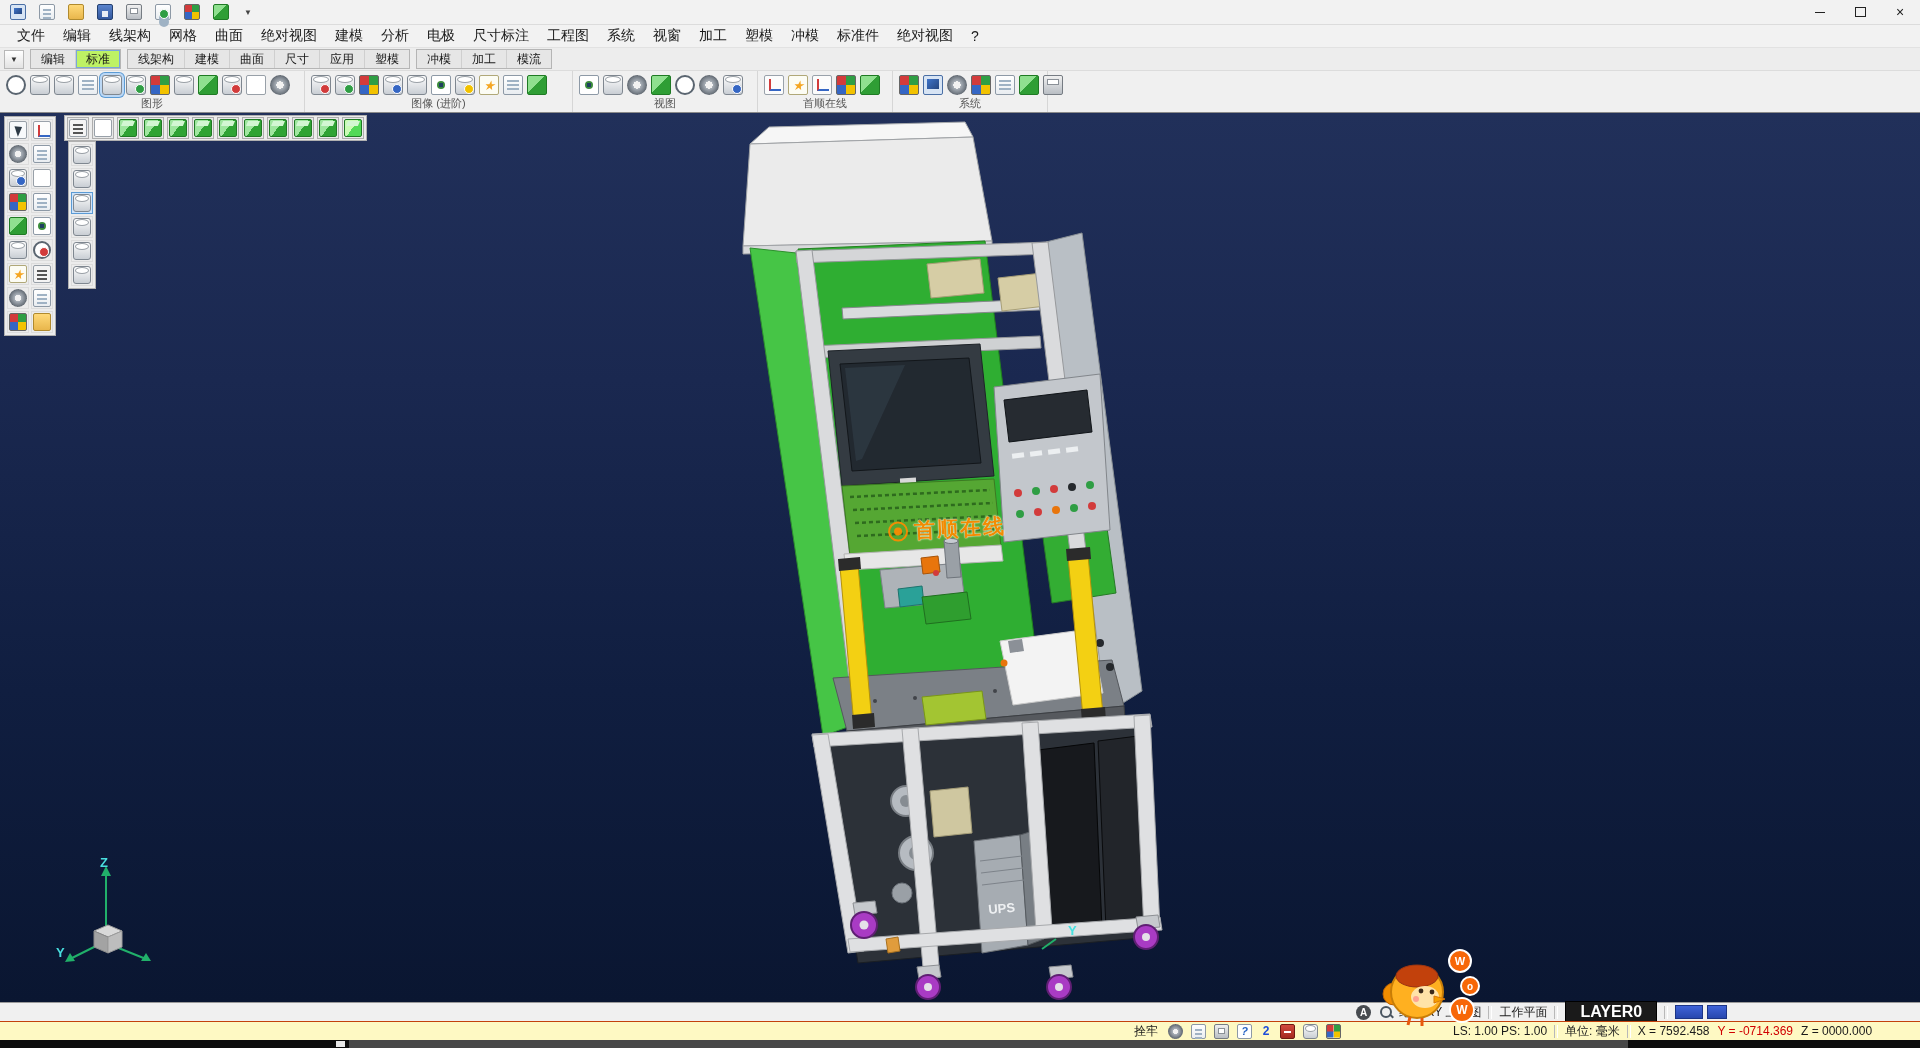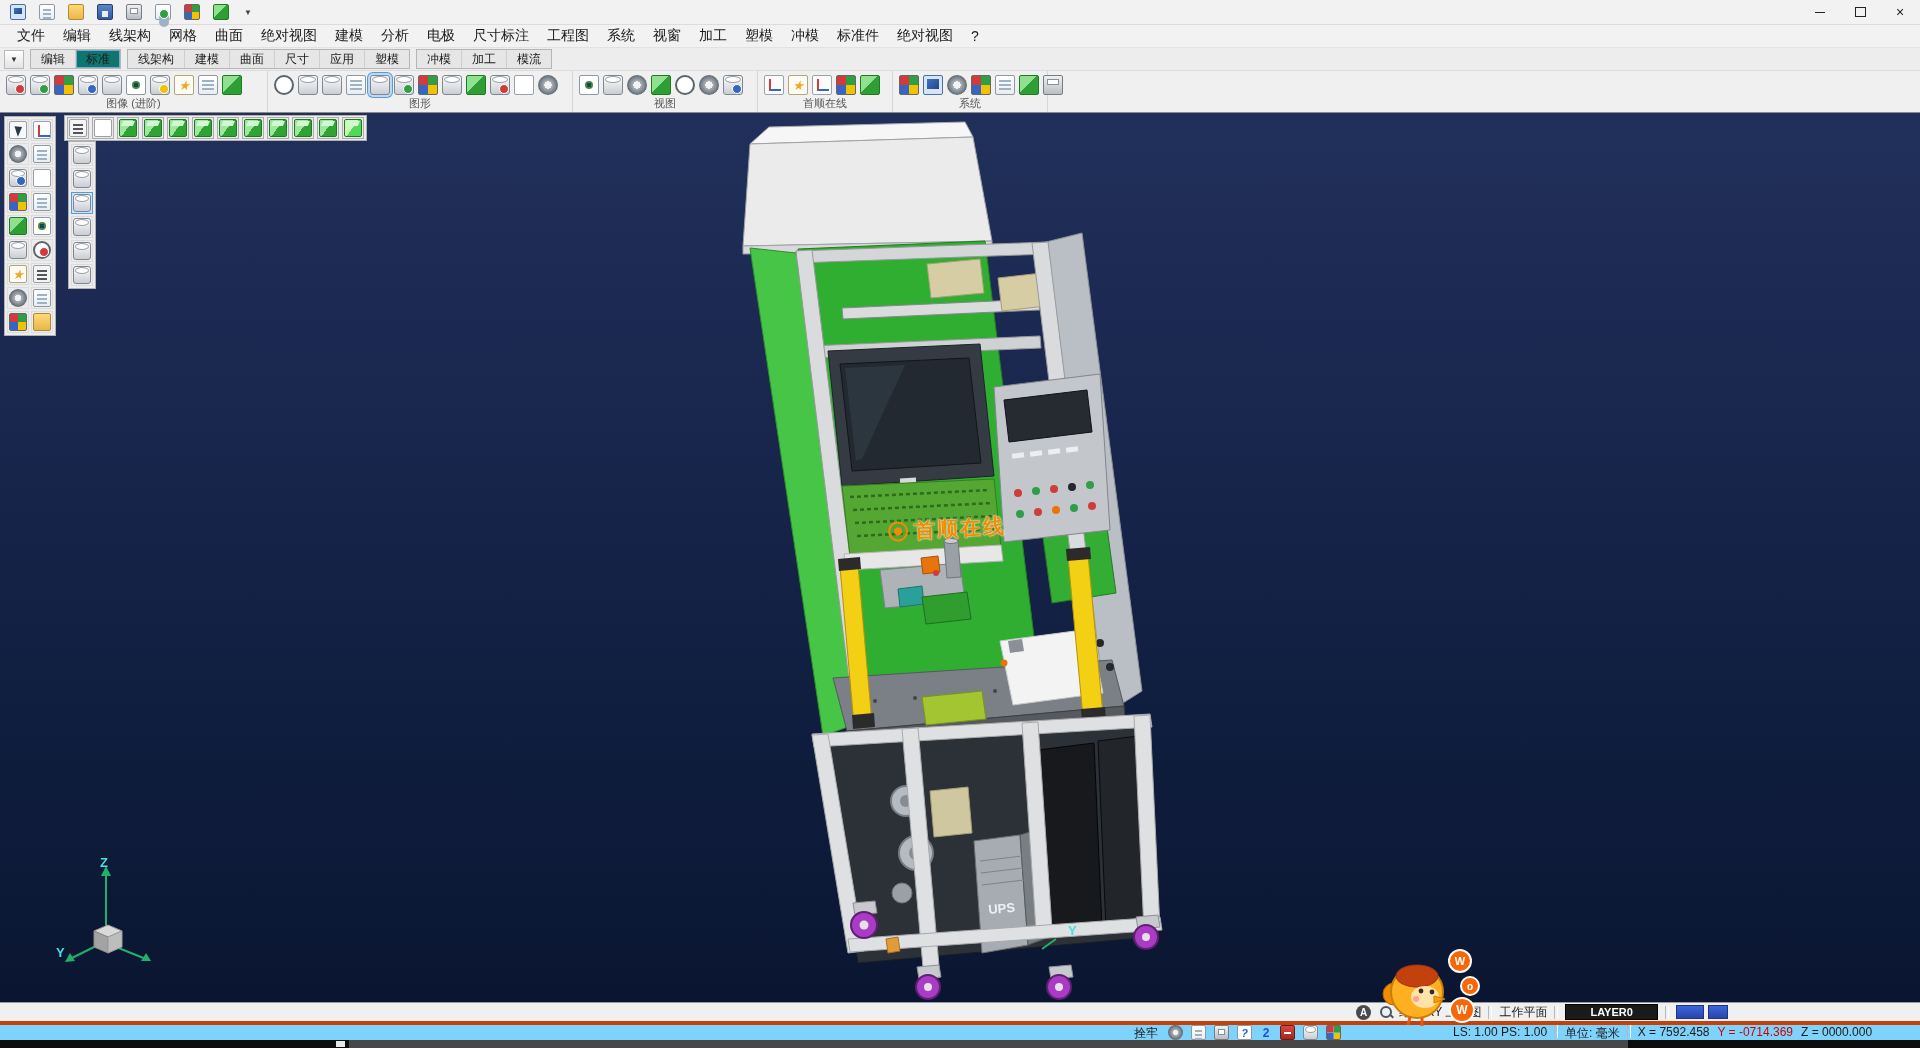--- a/index.html
+++ b/index.html
@@ -56,21 +56,21 @@
   .wbtn .bar{width:10px;height:1px;background:#222;display:block}
   .wbtn .box{width:9px;height:8px;border:1px solid #222;display:block}
   
   .menubar{height:22px;background:#f2f2f2;display:flex;align-items:center;padding-left:8px;border-bottom:1px solid #e2e2e2}
   .mitem{padding:0 9px;font-size:14px;white-space:nowrap}
   .tabrow{height:22px;background:#ededed;display:flex;align-items:center;padding-left:4px;gap:6px;border-bottom:1px solid #dcdcdc}
   .tdrop{width:18px;height:17px;border:1px solid #b8b8b8;background:linear-gradient(#fff,#e3e3e3);font-size:8px;display:flex;align-items:center;justify-content:center;color:#333}
   .tgroup{display:flex;border:1px solid #b5b5b5;background:#e6e6e6;height:18px;align-items:stretch}
   .tab{padding:0 10px;font-size:12px;display:flex;align-items:center;border-right:1px solid #cfcfcf;white-space:nowrap}
   .tab:last-child{border-right:none}
-  .tab.active{background:#0f766e;box-shadow:inset 0 0 0 1px #7aa7d9;position:relative}
+  .tab.active{background:#bef264;box-shadow:inset 0 0 0 1px #7aa7d9;position:relative}
   .ribbon{height:43px;background:#f0f0f0;display:flex;border-bottom:1px solid #b9b9b9}
   .rgroup{display:flex;flex-direction:column;justify-content:space-between;padding:4px 6px 1px;border-right:1px solid #d6d6d6;box-sizing:border-box}
   .ricons{display:flex;gap:4px;align-items:center}
   .rlabel{text-align:center;font-size:11px;color:#555;padding:1px 0 2px;white-space:nowrap}
   .g1{width:262px}.g2{width:305px}.g3{width:268px}.g4{width:185px}.g5{width:135px}.g6{width:155px}
   
   .viewport{position:absolute;top:112px;left:0;width:1920px;height:890px;overflow:hidden;
     background:linear-gradient(180deg,#21305a 0%,#1a2850 30%,#101e40 65%,#0a1631 100%);border-top:1px solid #8a8a8a;box-sizing:border-box}
   .lefttools{position:absolute;left:4px;top:3px;background:#ececec;border:1px solid #b0b0b0;padding:2px;
     display:grid;grid-template-columns:repeat(2,22px);gap:2px}
@@ -82,29 +82,29 @@
   .scene{position:absolute;left:0;top:0;width:1920px;height:890px}
   .watermark{position:absolute;left:888px;top:402px;display:flex;gap:6px;align-items:center;transform:rotate(-3deg);opacity:.92}
   .wm-logo{width:20px;height:20px;border-radius:50%;border:2px solid #ff8a00;position:relative;box-sizing:border-box}
   .wm-logo::after{content:"";position:absolute;left:4px;top:4px;width:8px;height:8px;border-radius:50%;background:#ff8a00}
   .wm-text{font-size:21px;font-weight:bold;color:#ff8a00;letter-spacing:2px;text-shadow:0 0 2px #fff,0 0 1px #fff}
   
   .mascot{position:absolute;left:1372px;top:946px;width:115px;height:80px;z-index:60}
   
   .srow1{position:absolute;top:1002px;left:0;width:1920px;height:19px;background:#f0f0f0;border-top:1px solid #9a9a9a;
     display:flex;align-items:center;font-size:12px;box-sizing:border-box;z-index:10}
-  .srow2{position:absolute;top:1021px;left:0;width:1920px;height:19px;background:#7dd3fc;border-top:4px solid #c2410c;
-    display:flex;align-items:flex-start;font-size:12px;box-sizing:border-box;z-index:10}
+  .srow2{position:absolute;top:1021px;left:0;width:1920px;height:19px;background:#fef9c3;border-top:1px solid #c2410c;
+    display:flex;align-items:center;font-size:12px;box-sizing:border-box;z-index:10}
   .abadge{width:15px;height:15px;border-radius:50%;background:#474b50;color:#fff;font-size:10px;font-weight:bold;
     display:flex;align-items:center;justify-content:center;margin-left:1356px}
   .mag{width:14px;height:14px;position:relative;display:inline-block;margin-left:8px}
   .mag::before{content:"";position:absolute;left:1px;top:1px;width:8px;height:8px;border:2px solid #4a5561;border-radius:50%}
   .mag::after{content:"";position:absolute;left:10px;top:10px;width:5px;height:2px;background:#4a5561;transform:rotate(45deg)}
   .vsep{width:2px;height:13px;border-left:1px solid #b8b8b8;border-right:1px solid #fff;margin:0 7px}
-  .layerchip{background:#1a1a1a;color:#fff;font-weight:bold;font-size:11px;padding:1px 24px;border:1px solid #000}
+  .layerchip{background:#1a1a1a;color:#fff;font-weight:bold;font-size:16px;padding:1px 14px;border:1px solid #000}
   .bchip{height:12px;background:linear-gradient(#3f63d8,#2747ae);border:1px solid #1b3486;display:inline-block}
   .bchip.w1{width:26px;margin-right:4px}.bchip.w2{width:18px}
   .s2lock{margin-left:1134px;white-space:nowrap}
   .sico{display:flex;align-items:center;gap:8px;margin-left:10px}
   .cnum{color:#1d4ed8;font-weight:bold;font-size:12px;width:12px;text-align:center}
   .scale{margin-left:112px;white-space:nowrap}
   .coord{white-space:nowrap}
   .coord.y{color:#d00000;margin:0 8px}
   
   .bottomstrip{position:absolute;top:1040px;left:0;width:1920px;height:8px;background:#0c0c0c;z-index:10}
@@ -175,51 +175,51 @@
     <span class="tab">塑模</span>
   </div>
   <div class="tgroup">
     <span class="tab">冲模</span>
     <span class="tab">加工</span>
     <span class="tab">模流</span>
   </div>
 </div>
 
 <div class="ribbon">
-  <div class="rgroup g3">
-    <div class="ricons">
-      <i class="ic s20 t-cyl dot-r"></i>
-      <i class="ic s20 t-cyl dot-g"></i>
-      <i class="ic s20 t-grid4"></i>
-      <i class="ic s20 t-cyl dot-b"></i>
-      <i class="ic s20 t-cyl"></i>
-      <i class="ic s20 t-eye"></i>
-      <i class="ic s20 t-cyl dot-y"></i>
-      <i class="ic s20 t-star"></i>
-      <i class="ic s20 t-doc"></i>
-      <i class="ic s20 t-cube"></i>
-    </div>
-    <div class="rlabel">图像 (进阶)</div>
-  </div>
   <div class="rgroup g2">
     <div class="ricons">
       <i class="ic s20 t-ring"></i>
       <i class="ic s20 t-cyl"></i>
       <i class="ic s20 t-cyl"></i>
       <i class="ic s20 t-doc"></i>
       <i class="ic s20 t-cyl on"></i>
       <i class="ic s20 t-cyl dot-g"></i>
       <i class="ic s20 t-grid4"></i>
       <i class="ic s20 t-cyl"></i>
       <i class="ic s20 t-cube"></i>
       <i class="ic s20 t-cyl dot-r"></i>
       <i class="ic s20 t-blank"></i>
       <i class="ic s20 t-gear"></i>
     </div>
     <div class="rlabel">图形</div>
+  </div>
+  <div class="rgroup g3">
+    <div class="ricons">
+      <i class="ic s20 t-cyl dot-r"></i>
+      <i class="ic s20 t-cyl dot-g"></i>
+      <i class="ic s20 t-grid4"></i>
+      <i class="ic s20 t-cyl dot-b"></i>
+      <i class="ic s20 t-cyl"></i>
+      <i class="ic s20 t-eye"></i>
+      <i class="ic s20 t-cyl dot-y"></i>
+      <i class="ic s20 t-star"></i>
+      <i class="ic s20 t-doc"></i>
+      <i class="ic s20 t-cube"></i>
+    </div>
+    <div class="rlabel">图像 (进阶)</div>
   </div>
   <div class="rgroup g4">
     <div class="ricons">
       <i class="ic s20 t-eye"></i>
       <i class="ic s20 t-cyl"></i>
       <i class="ic s20 t-gear"></i>
       <i class="ic s20 t-cube"></i>
       <i class="ic s20 t-ring"></i>
       <i class="ic s20 t-gear"></i>
       <i class="ic s20 t-cyl dot-b"></i>

